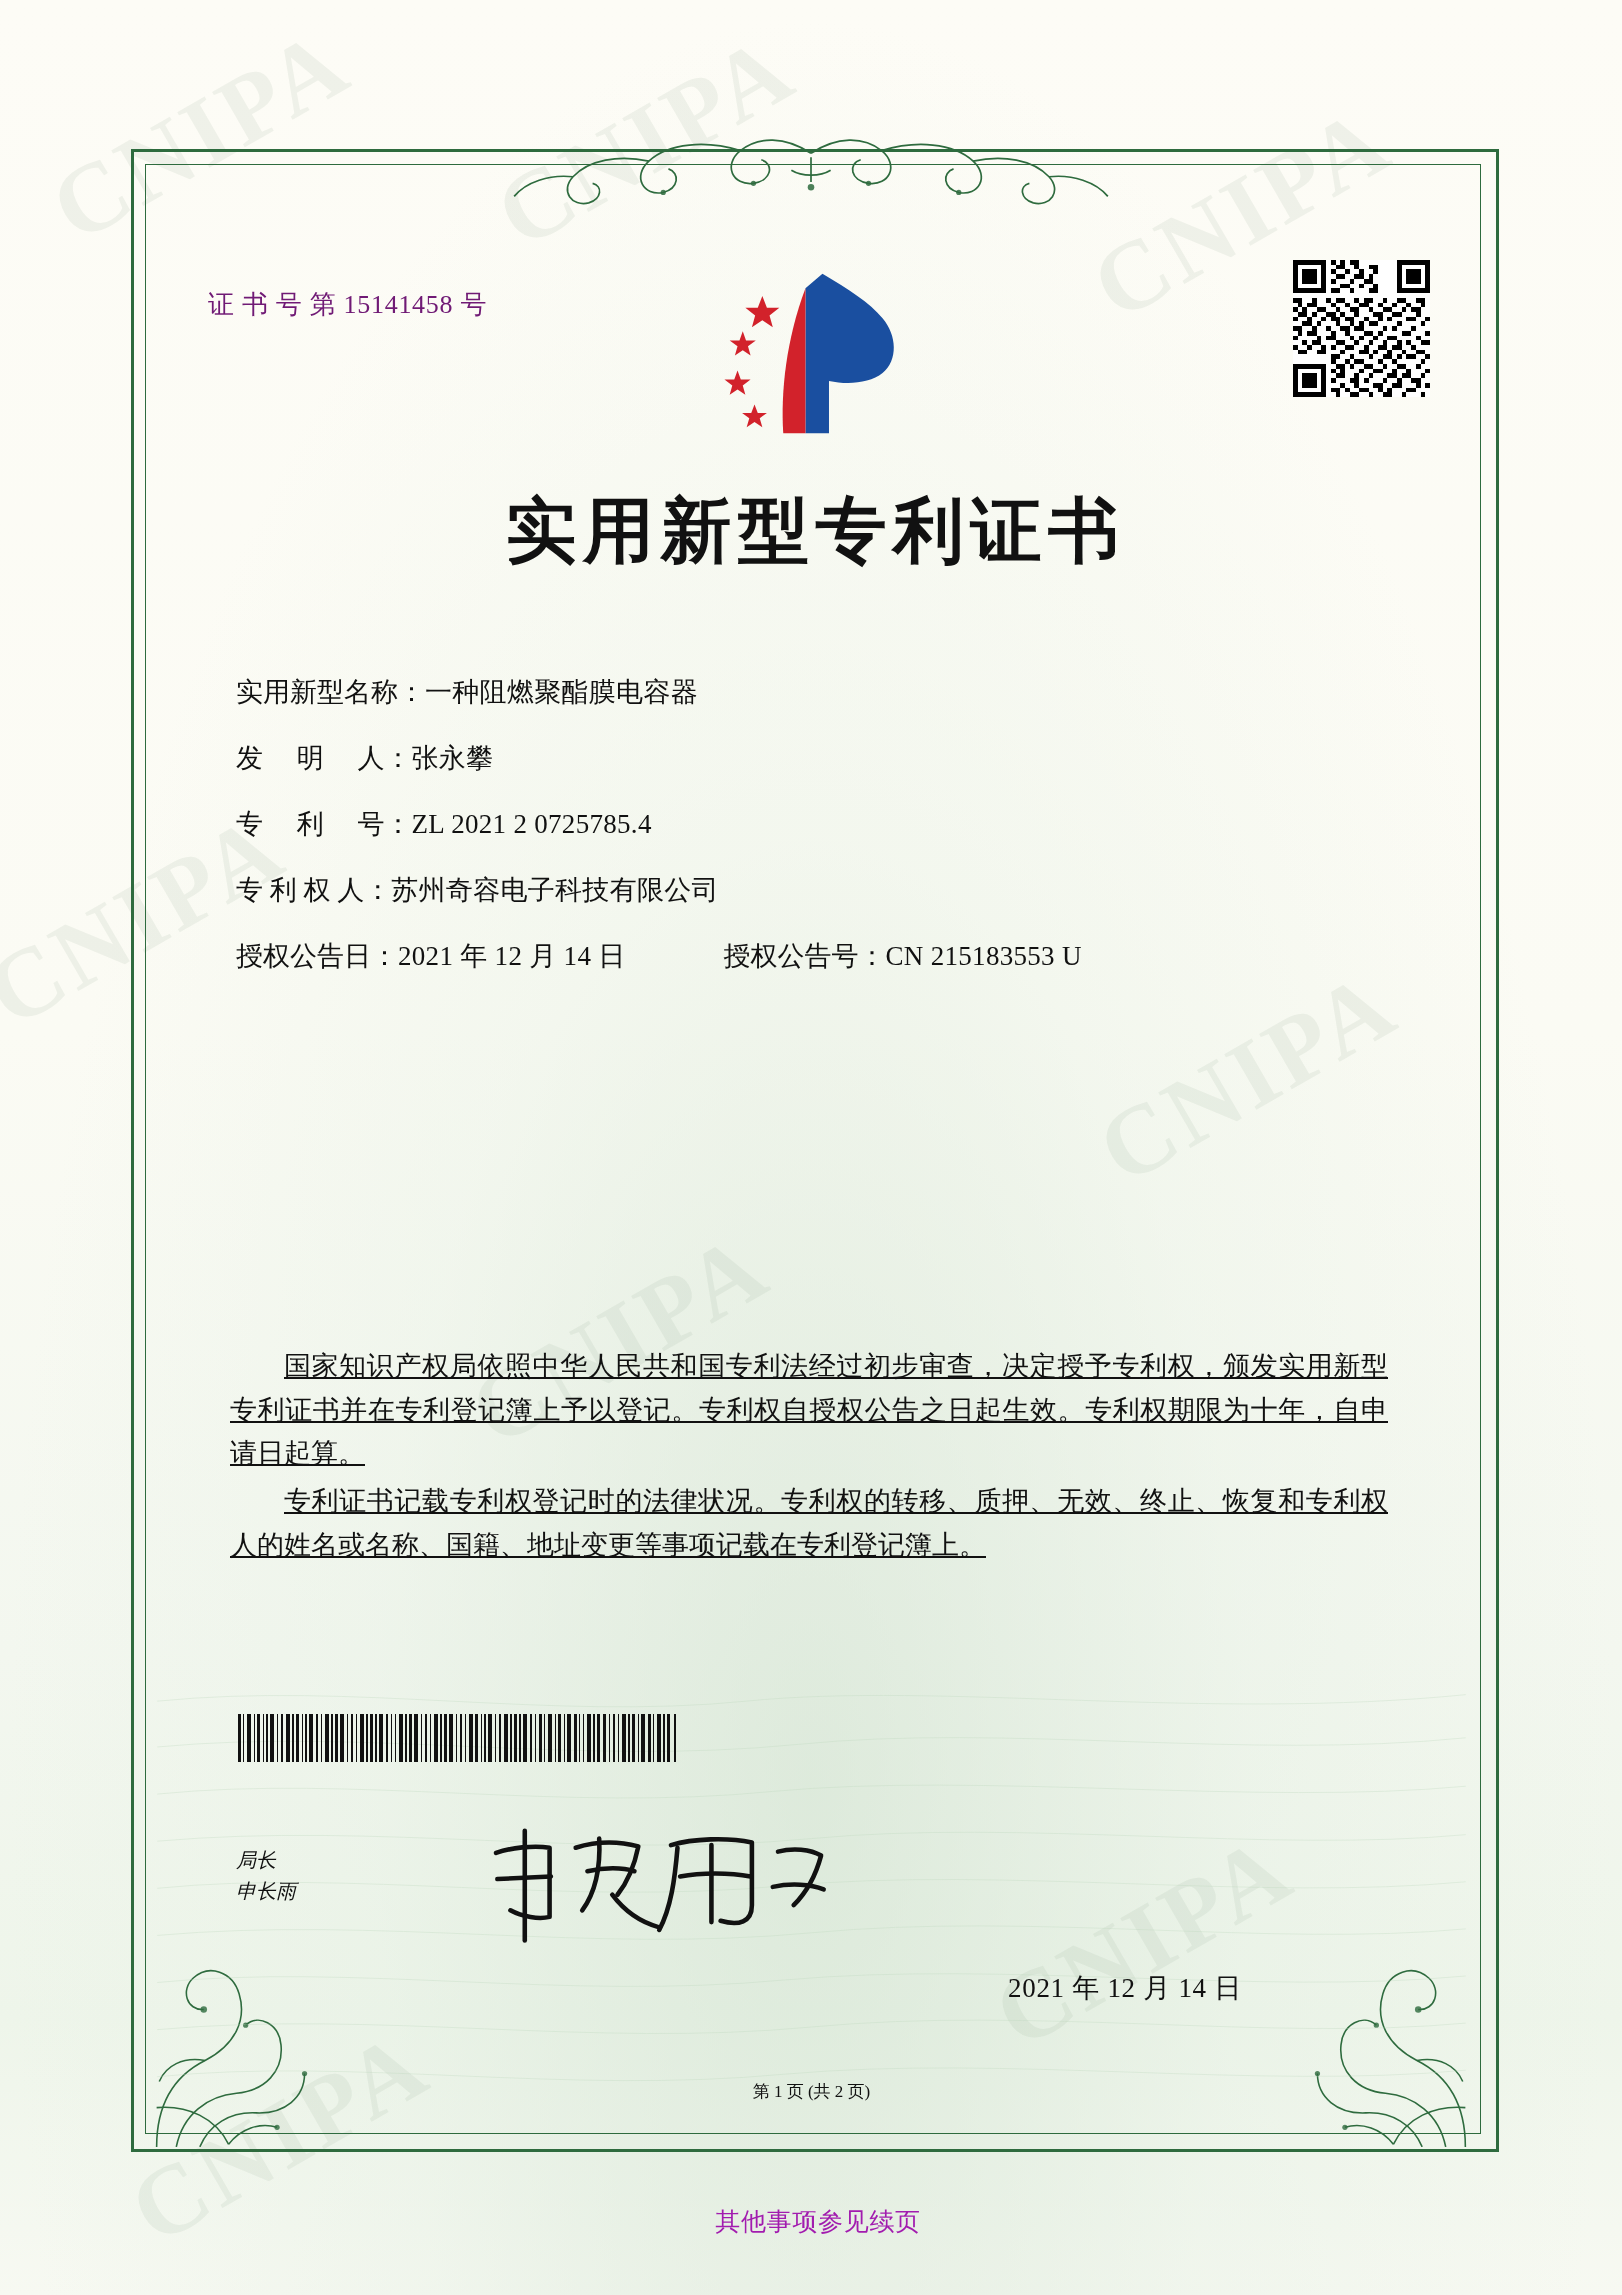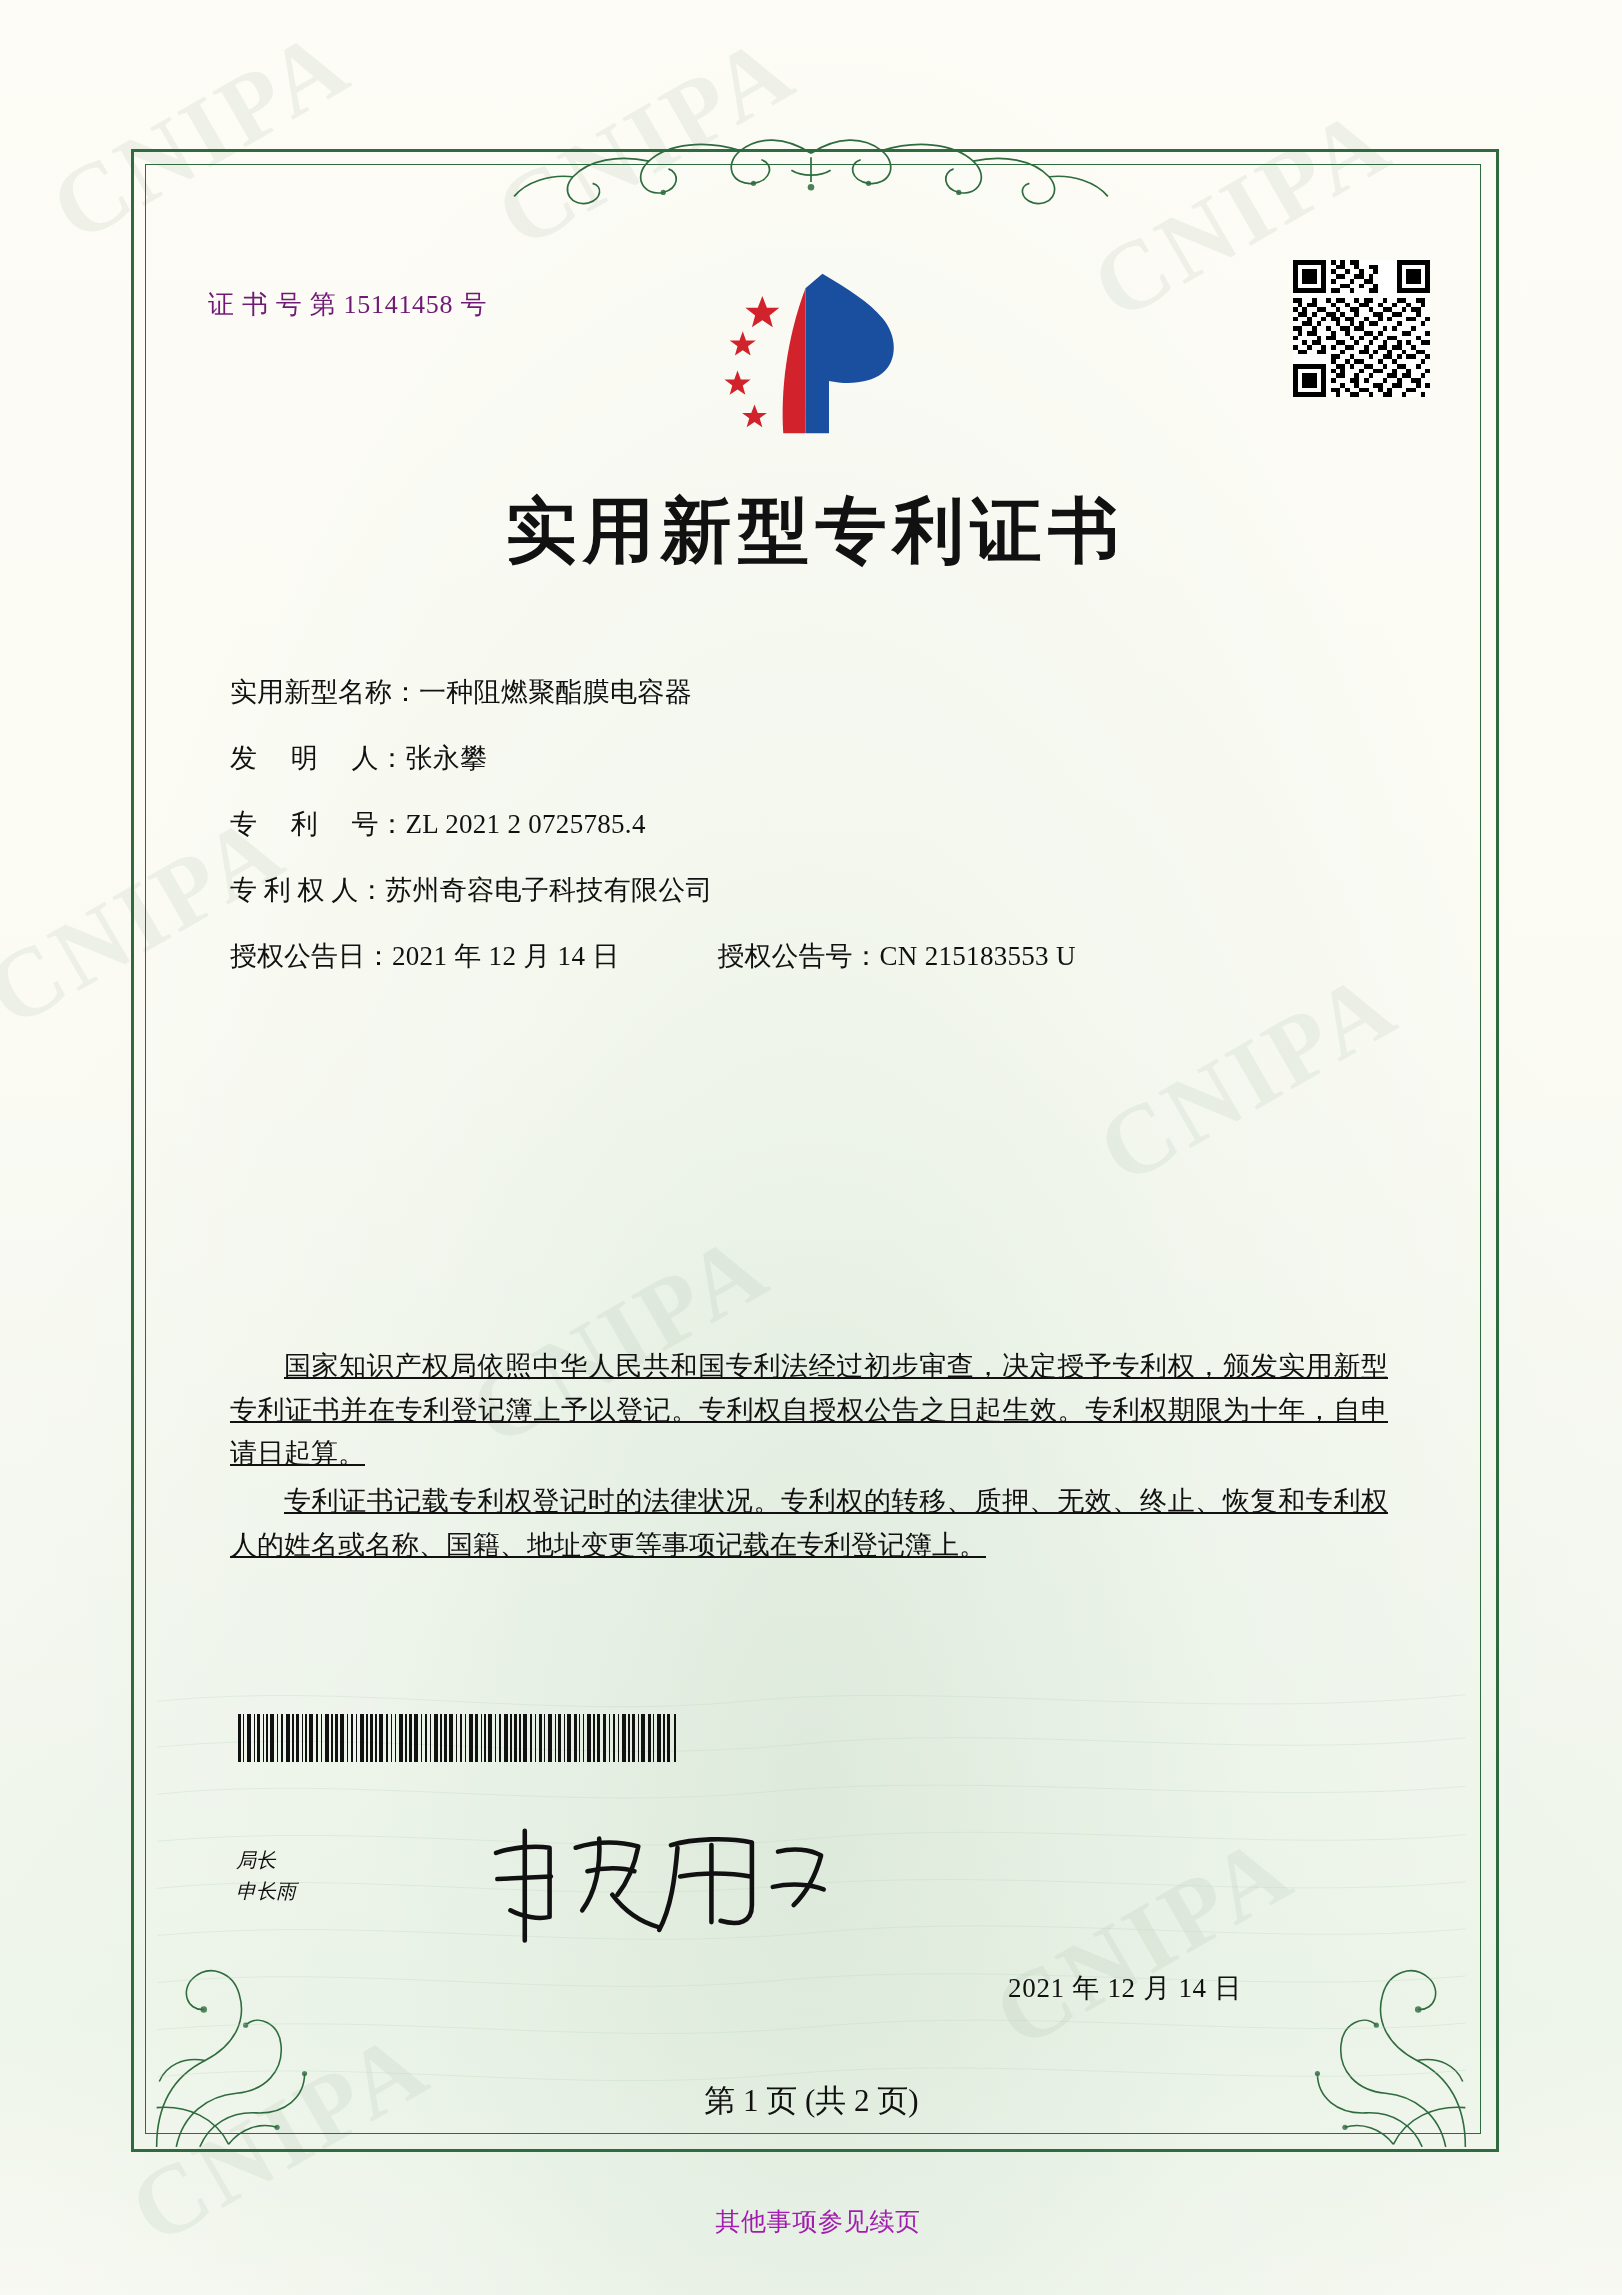--- a/index.html
+++ b/index.html
@@ -86,21 +86,21 @@
     font-weight: bold;
     letter-spacing: 6.5px;
     color: #111;
     font-family: "Liberation Serif", "DejaVu Serif", serif;
     padding-left: 8px;
   }
 
   
   .fields {
     position: absolute;
-    left: 230px; top: 674px;
+    left: 236px; top: 674px;
     width: 1152px;
   }
   .field-row {
     display: flex;
     align-items: baseline;
     margin-bottom: 30px;
     font-size: 27px;
     color: #111;
   }
   .field-label {
@@ -160,21 +160,21 @@
     position: absolute;
     left: 1008px; top: 1970px;
     font-size: 27px;
     color: #111;
     letter-spacing: 0.7px;
   }
   .page-no {
     position: absolute;
     left: 0; right: 0; top: 2080px;
     text-align: center;
-    font-size: 31px;
+    font-size: 17px;
     color: #111;
   }
   .footer-note {
     position: absolute;
     left: 13px; right: 0; top: 2205px;
     text-align: center;
     font-size: 25px;
     color: #a21caf;
     letter-spacing: 0.7px;
   }

